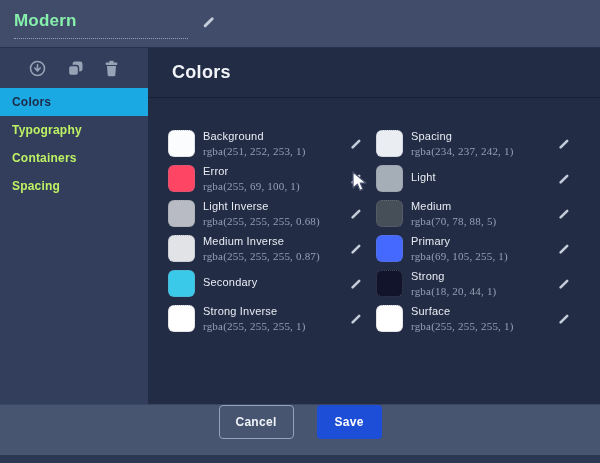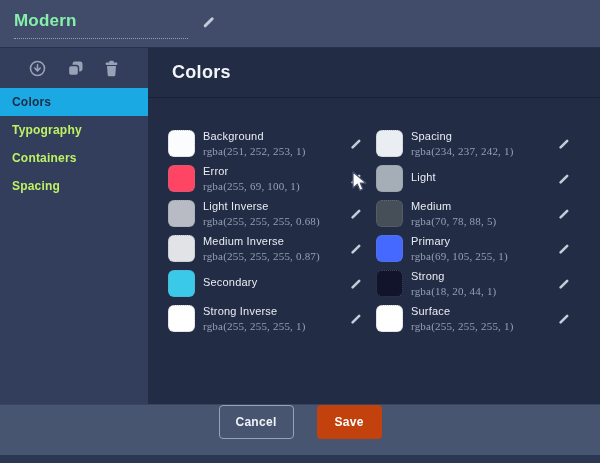--- a/index.html
+++ b/index.html
@@ -70,21 +70,21 @@
     border-top:1px solid #39445f;
   }
   .btn {
     height:34px; border-radius:4px; font-family:inherit; font-size:12px; font-weight:bold;
     letter-spacing:.3px; cursor:pointer;
   }
   .btn-cancel {
     width:75px; background:transparent; border:1px solid #97a2b8; color:#f0f3f7;
   }
   .btn-save {
-    width:65px; background:#c2410c; border:none; color:#ffffff;
+    width:65px; background:#1d4ed8; border:none; color:#ffffff;
   }
   .bottom-strip {
     position:absolute; left:0; right:0; bottom:0; height:8px; background:#2c3753;
   }
 
   
   .cursor { position:absolute; left:350px; top:170px; pointer-events:none; z-index:10; }
 </style>
 </head>
 <body>

